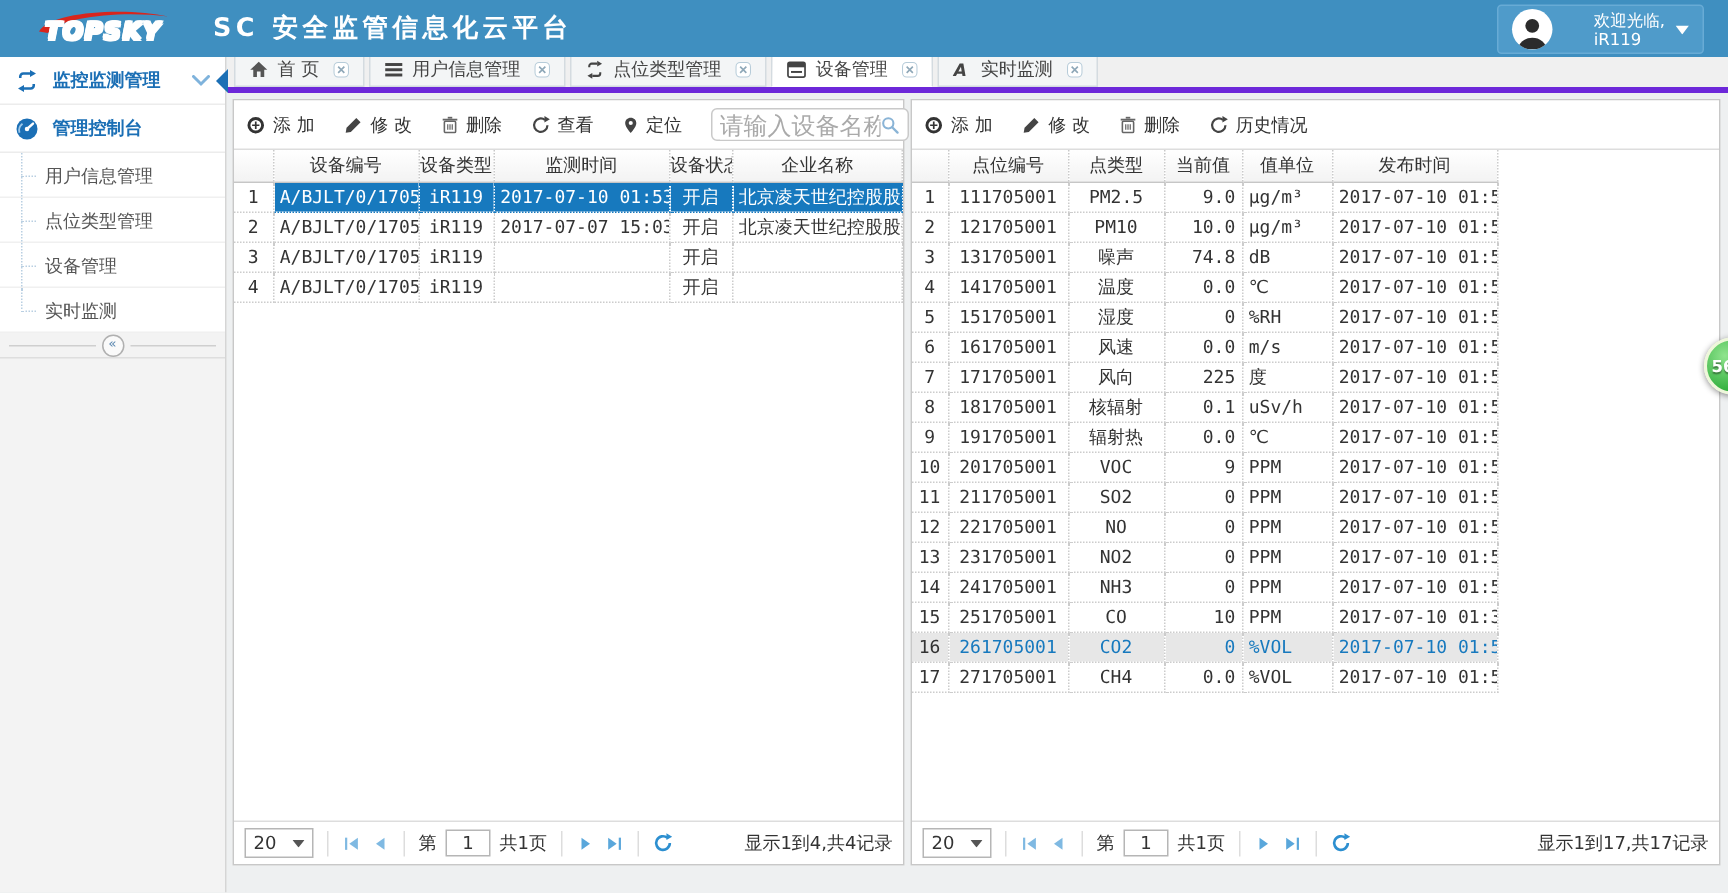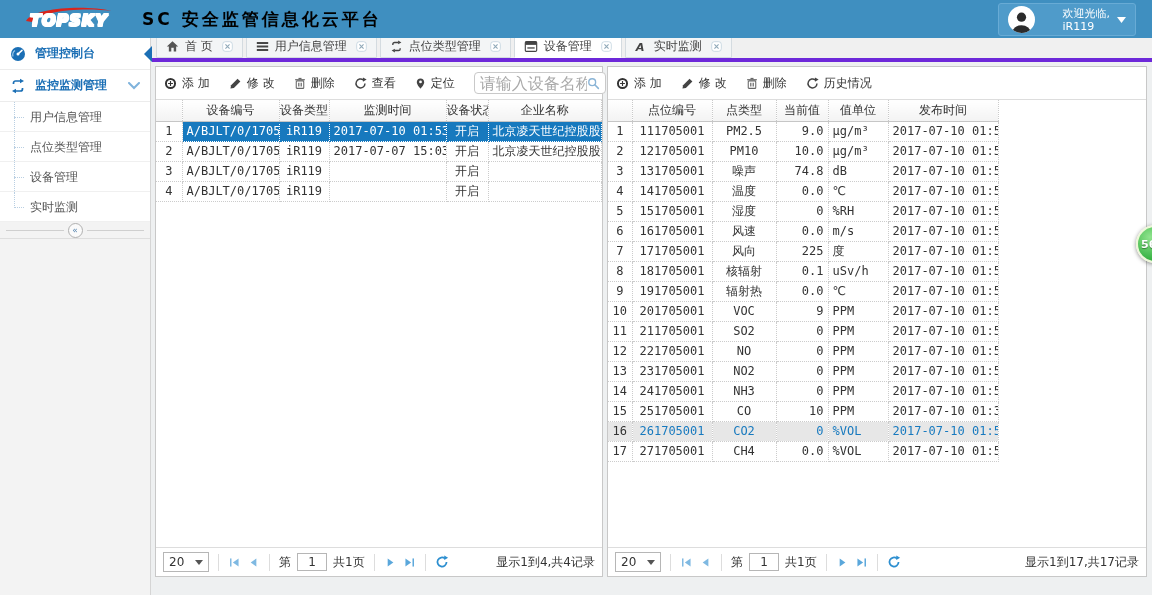--- a/index.html
+++ b/index.html
@@ -10,21 +10,21 @@
   }
   
   .app-header { position:absolute; top:0; left:0; right:0; height:38px; background:#3f8fc0; z-index:10; }
   .logo { position:absolute; left:16px; top:2px; width:112px; height:34px; }
   .logo-swoosh { position:absolute; left:0; top:2px; }
   .logo-text {
     position:absolute; left:14px; top:9px; font-size:16px; font-weight:bold; font-style:italic;
     color:#ffffff; letter-spacing:1px;
     text-shadow:1px 0 #fff,-1px 0 #fff,0 1px #fff,0 -1px #fff,1px 1px #fff,-1px -1px #fff,1px -1px #fff,-1px 1px #fff;
   }
-  .app-title { position:absolute; left:142px; top:0; line-height:38px; color:#000000; font-size:17px; font-weight:bold; letter-spacing:3px; }
+  .app-title { position:absolute; left:142px; top:0; line-height:38px; color:#ffffff; font-size:17px; font-weight:bold; letter-spacing:3px; }
   .user-box {
     position:absolute; right:16px; top:3px; height:33px; min-width:108px;
     background:#4f9bca; border:1px solid #68abd5; border-radius:3px;
     display:flex; align-items:center; gap:7px; padding:0 9px; cursor:pointer;
   }
   .avatar { width:27px; height:27px; border-radius:50%; background:#fff; overflow:hidden; flex:none; display:flex; align-items:flex-end; justify-content:center; }
   .welcome { color:#fff; font-size:11px; line-height:13px; white-space:nowrap;margin-left:21px; }
   
   .tab-bar {
     position:absolute; top:38px; left:152px; right:0; height:24px; background:#f0f0f0;
@@ -203,38 +203,38 @@
         <rect x="1" y="1" width="14" height="14" rx="4" fill="#fff" stroke="#b7ccd9"></rect>
         <path d="M5 5 L11 11 M11 5 L5 11" stroke="#8fa8b8" stroke-width="1.6"></path>
       </svg>
   </div>
 </div>
 
 <div class="sidebar">
   <div class="side-menu">
     <div class="side-group">
       <svg width="16" height="16" viewBox="0 0 16 16">
+          <path d="M3.5 6 V5 a2 2 0 0 1 2-2 H10" fill="none" stroke="#1b6fb5" stroke-width="1.7"></path>
+          <path d="M10 0.7 L14 3 L10 5.3 Z" fill="#1b6fb5"></path>
+          <path d="M12.5 10 v1 a2 2 0 0 1 -2 2 H6" fill="none" stroke="#1b6fb5" stroke-width="1.7"></path>
+          <path d="M6 10.7 L2 13 L6 15.3 Z" fill="#1b6fb5"></path>
+        </svg>
+      <span>监控监测管理</span>
+      <svg class="chev" width="12" height="8" viewBox="0 0 12 8">
+          <path d="M1 1 L6 6 L11 1" fill="none" stroke="#7fb3dc" stroke-width="2" stroke-linecap="round"></path>
+        </svg>
+    </div>
+    <div class="side-group">
+      <svg width="16" height="16" viewBox="0 0 16 16">
         <circle cx="8" cy="8" r="7" fill="#1b6fb5"></circle>
         <path d="M8 8 L12 4.4" stroke="#fff" stroke-width="1.6" stroke-linecap="round"></path>
         <circle cx="8" cy="8" r="1.5" fill="#fff"></circle>
         <path d="M3 10.5 a5.5 5.5 0 0 1 2-6" fill="none" stroke="#9cc7e8" stroke-width="1.2"></path>
       </svg>
       <span>管理控制台</span>
-    </div>
-    <div class="side-group">
-      <svg width="16" height="16" viewBox="0 0 16 16">
-          <path d="M3.5 6 V5 a2 2 0 0 1 2-2 H10" fill="none" stroke="#1b6fb5" stroke-width="1.7"></path>
-          <path d="M10 0.7 L14 3 L10 5.3 Z" fill="#1b6fb5"></path>
-          <path d="M12.5 10 v1 a2 2 0 0 1 -2 2 H6" fill="none" stroke="#1b6fb5" stroke-width="1.7"></path>
-          <path d="M6 10.7 L2 13 L6 15.3 Z" fill="#1b6fb5"></path>
-        </svg>
-      <span>监控监测管理</span>
-      <svg class="chev" width="12" height="8" viewBox="0 0 12 8">
-          <path d="M1 1 L6 6 L11 1" fill="none" stroke="#7fb3dc" stroke-width="2" stroke-linecap="round"></path>
-        </svg>
     </div>
     <div class="side-item">用户信息管理</div>
     <div class="side-item">点位类型管理</div>
     <div class="side-item">设备管理</div>
     <div class="side-item">实时监测</div>
   </div>
   <div class="collapse-bar">
     <span class="line"></span>
     <span class="collapse-btn">«</span>
     <span class="line"></span>

